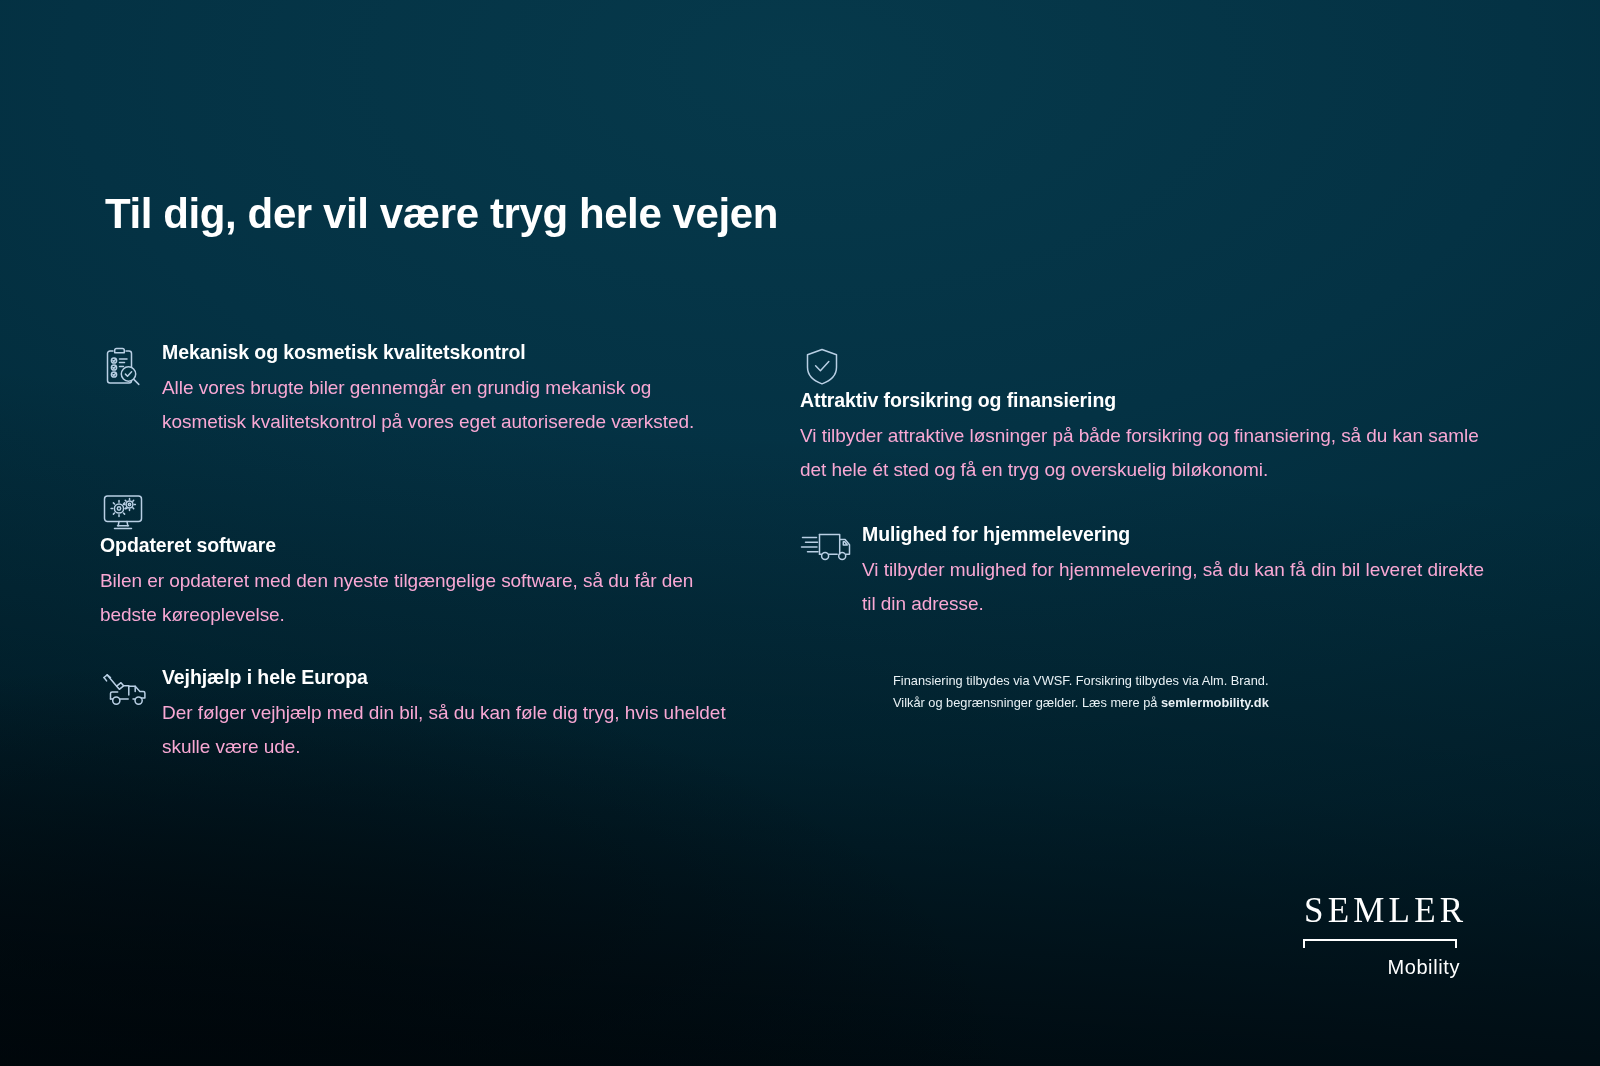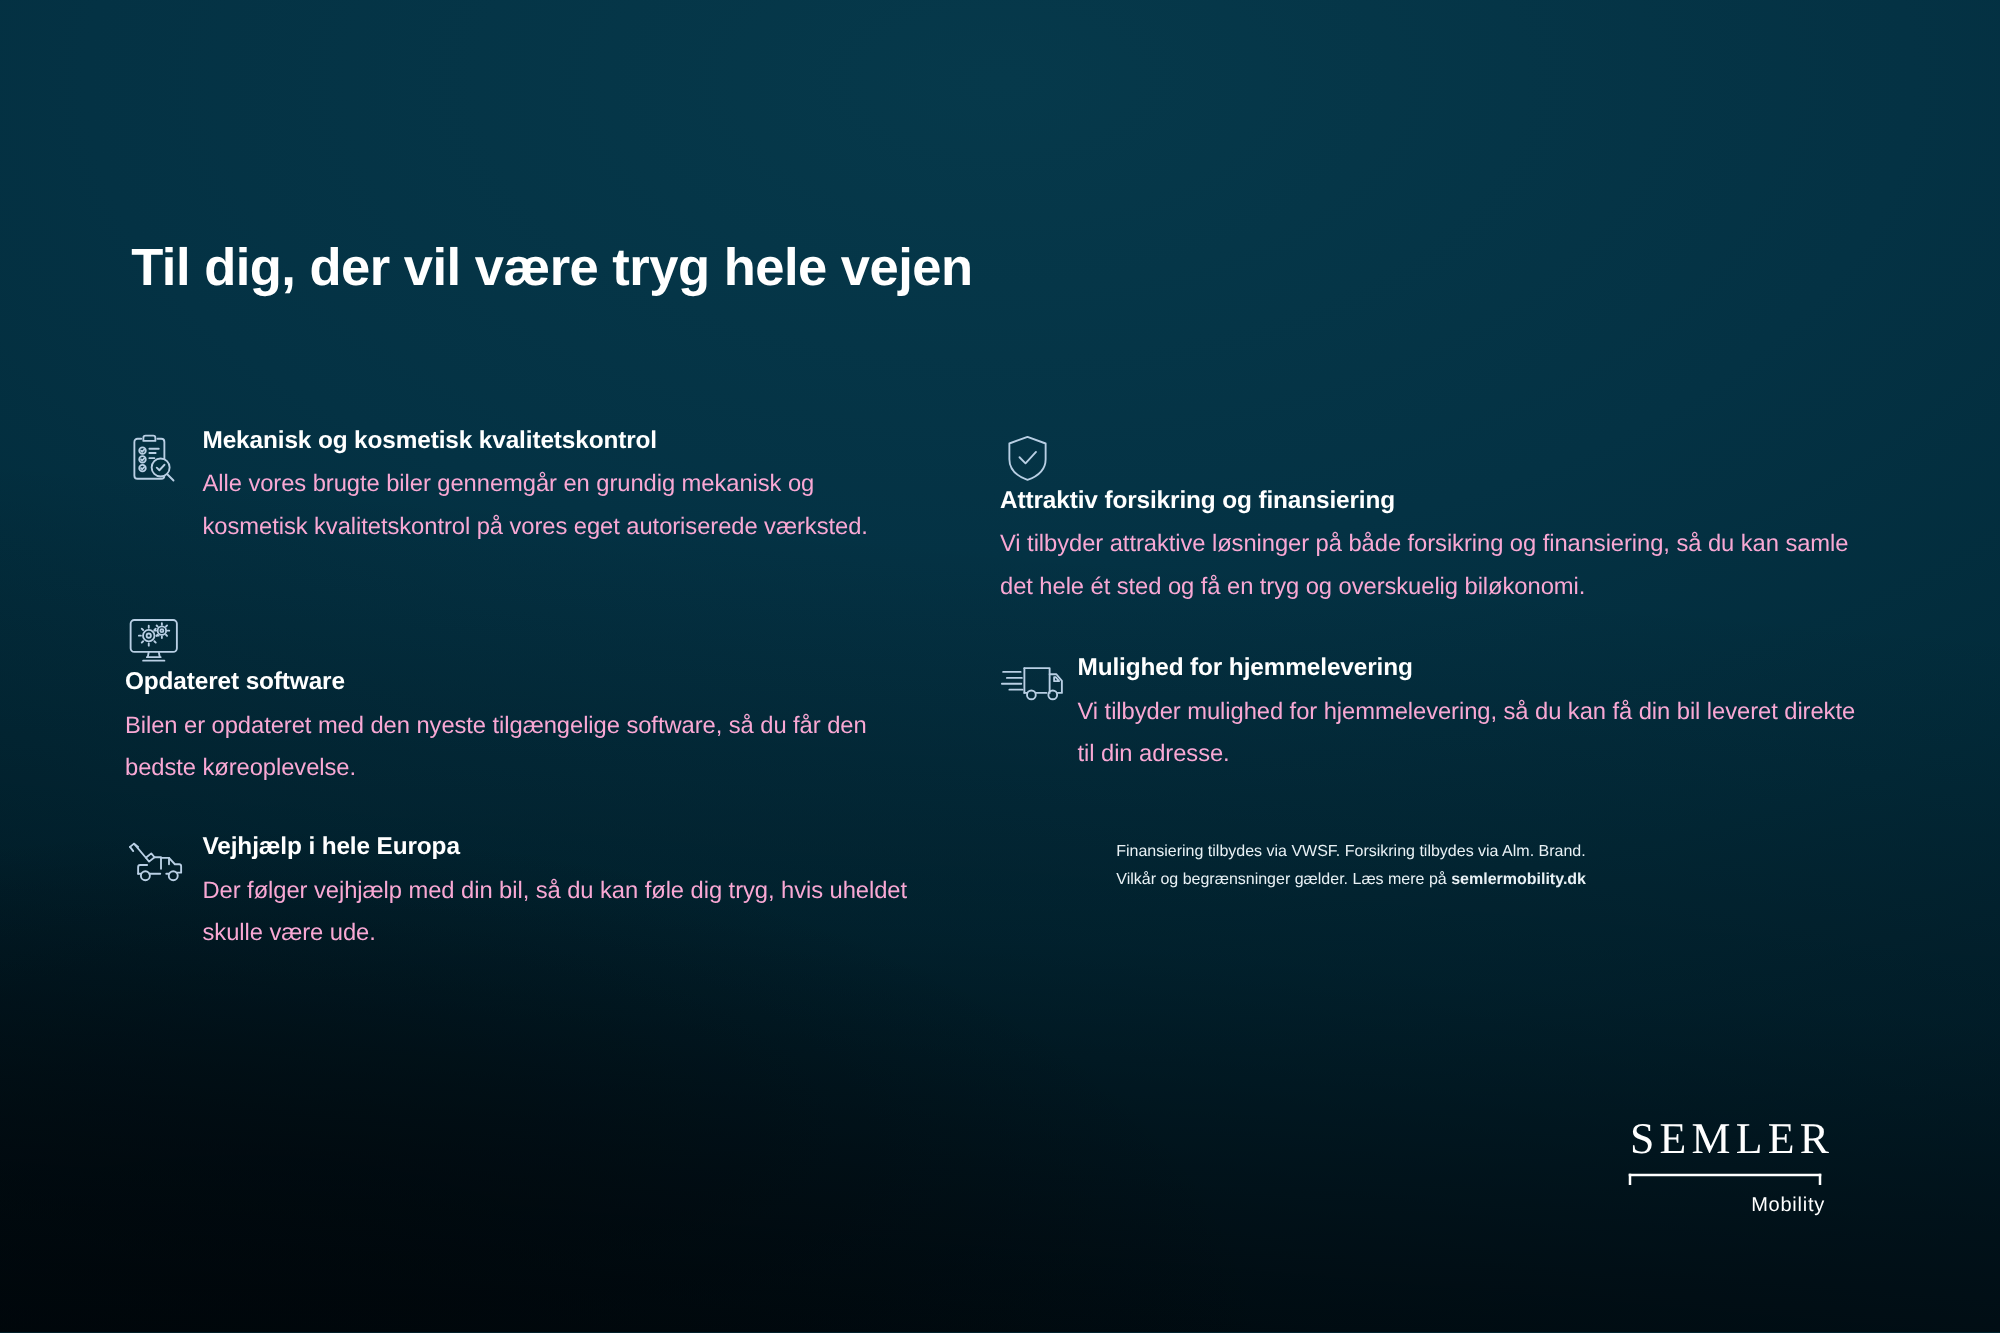--- a/index.html
+++ b/index.html
@@ -136,21 +136,21 @@
   .logo .rule::after{
     content:"";
     position:absolute;
     left:3px; right:3px; top:0;
     height:9px;
     border-left:2px solid #ffffff;
     border-right:2px solid #ffffff;
   }
   .logo .sub{
     font-family:"Liberation Sans", sans-serif;
-    font-size:16px;
+    font-size:20px;
     letter-spacing:0.6px;
     color:#ffffff;
     font-weight:400;
   }
 </style>
 </head>
 <body>
 
 <div class="bg-base"></div>
 <div class="bg-shade"></div>

